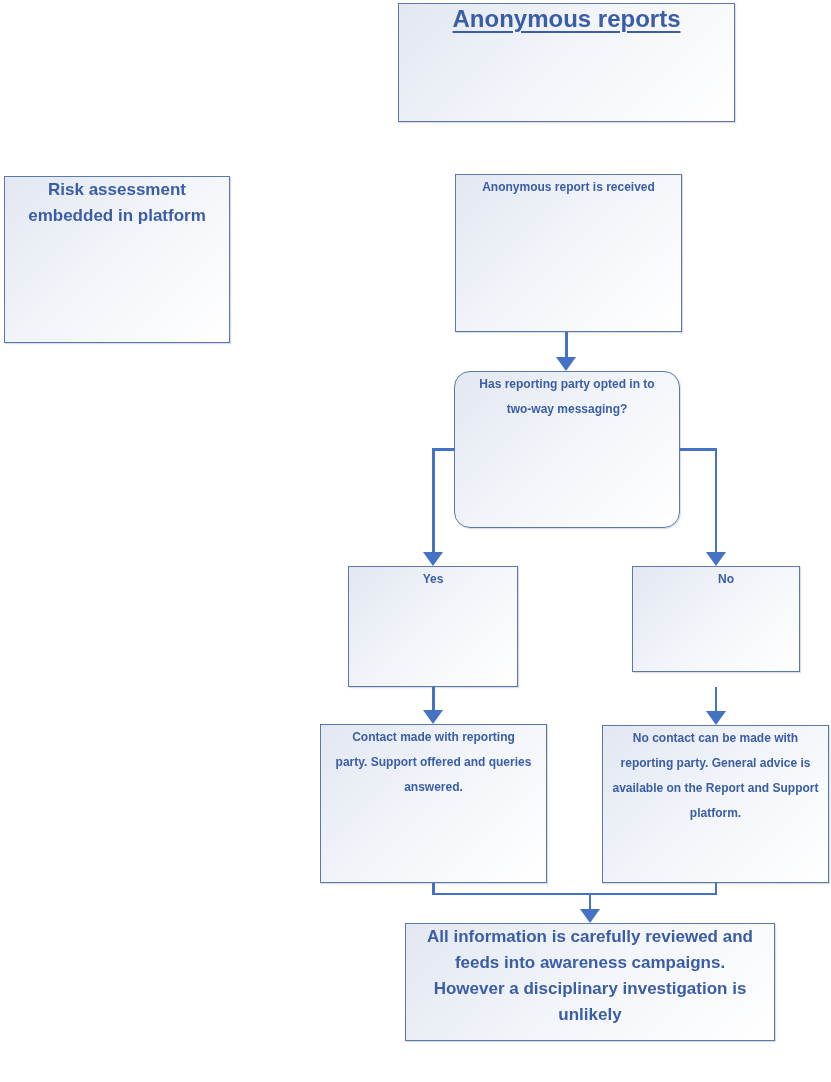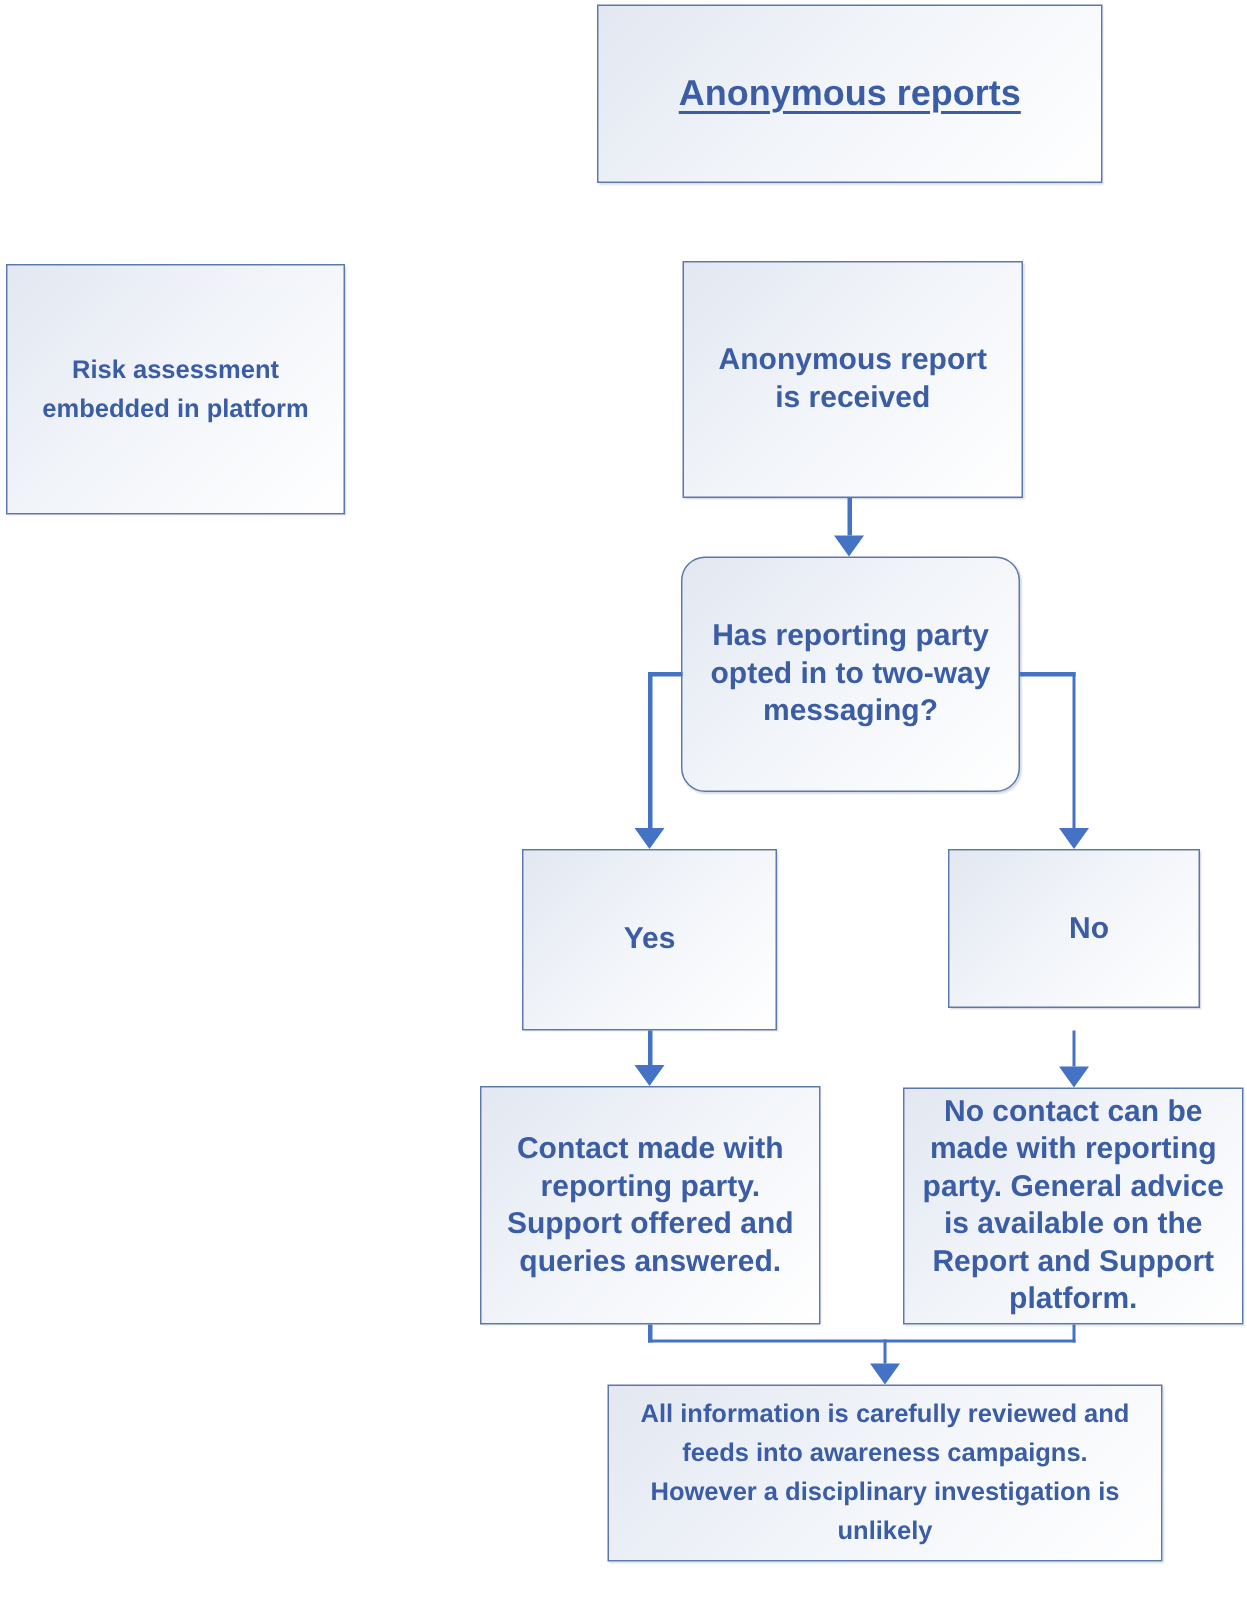--- a/index.html
+++ b/index.html
@@ -16,28 +16,28 @@
     width:831px;height:1082px;
     background:#ffffff;
     font-family:"Liberation Sans","DejaVu Sans",sans-serif;
     overflow:hidden;
   }
   .node{
     position:absolute;
     box-sizing:border-box;
     border:1.4px solid var(--box-border);
     background:linear-gradient(135deg,var(--fill-start) 0%,var(--fill-mid) 45%,var(--fill-end) 100%);
-    display:flex;align-items:center;justify-content:center;
+    display:flex;justify-content:center;
     text-align:center;
     color:var(--text);
     font-weight:bold;
     box-shadow:1px 1px 1px rgba(100,120,160,0.25);
   }
   .node-label{display:block;}
-  .fs16{font-size:20px;line-height:25px;}
+  .fs16{font-size:12px;line-height:25px;}
   .fs17{font-size:17px;line-height:26px;}
   .title-node{font-size:24px;line-height:30px;}
   .title-node .node-label{text-decoration:underline;text-underline-offset:4px;text-decoration-thickness:2px;}
   .line{position:absolute;background:var(--connector);}
   .line.v{width:2.5px;}
   .line.h{height:2.5px;}
   .arrowhead{
     position:absolute;width:0;height:0;
     border-left:10px solid transparent;
     border-right:10px solid transparent;

